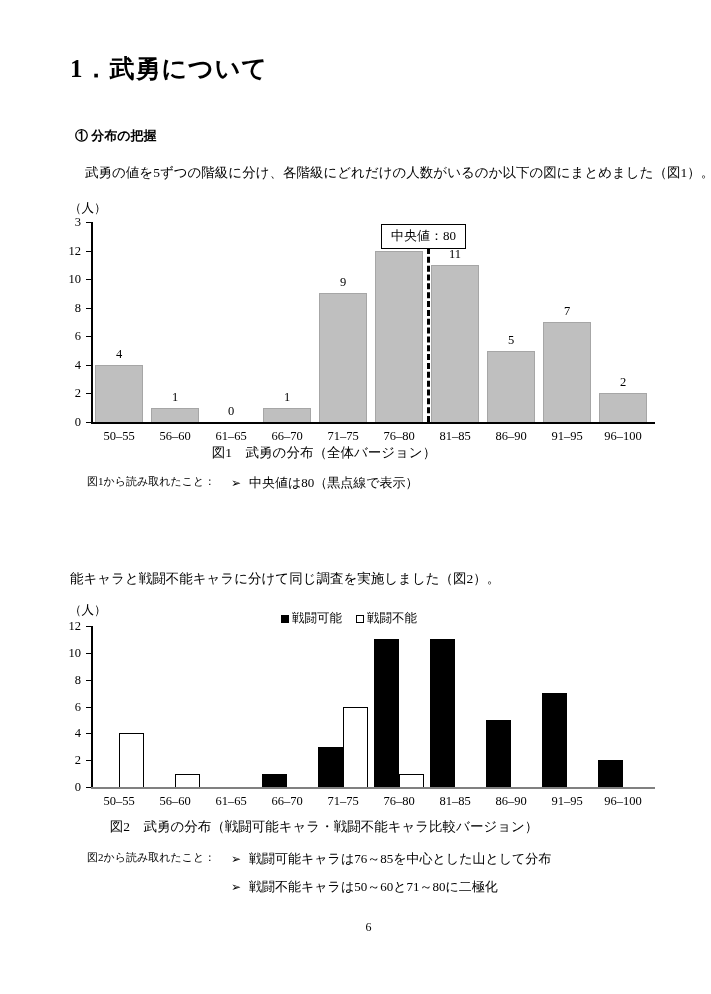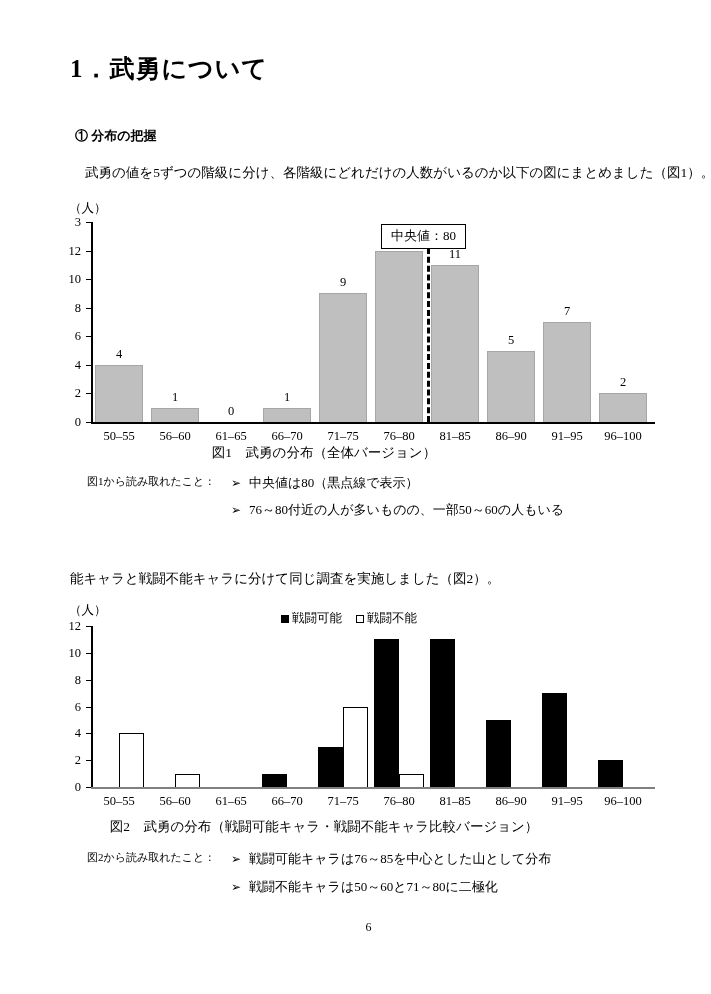--- a/index.html
+++ b/index.html
@@ -223,23 +223,20 @@
     </div>
 
   <div class="axis-unit" style="left:56px; top:200px;">（人）</div>
 
   <div class="fig-caption" style="top:444px;">図1　武勇の分布（全体バージョン）</div>
 
   <div class="readout-label" style="left:74px; top:474px;">図1から読み取れたこと：</div>
   <div class="bullet-row" style="left:218px; top:474px;">
     <span class="mark">➢</span><span>中央値は80（黒点線で表示）</span>
   </div>
-  <div class="bullet-row" style="left:218px; top:501px;">
-    <span class="mark">➢</span><span>76～80付近の人が多いものの、一部50～60の人もいる</span>
-  </div>
 
   <div class="para p-mid-2">能キャラと戦闘不能キャラに分けて同じ調査を実施しました（図2）。</div>
 
   <div class="chart" id="chart2" style="left:0px; top:600px; width:711px; height:200px;">
       <div class="yaxis-line" style="left: 78px; top: 26px; height: 162px;"></div>
       <div class="ytick-mark" style="left: 73px; top: 187px;"></div>
       <div class="ytick" style="left: 46px; top: 187px;">0</div>
       <div class="ytick-mark" style="left: 73px; top: 160.167px;"></div>
       <div class="ytick" style="left: 46px; top: 160.167px;">2</div>
       <div class="ytick-mark" style="left: 73px; top: 133.333px;"></div>

